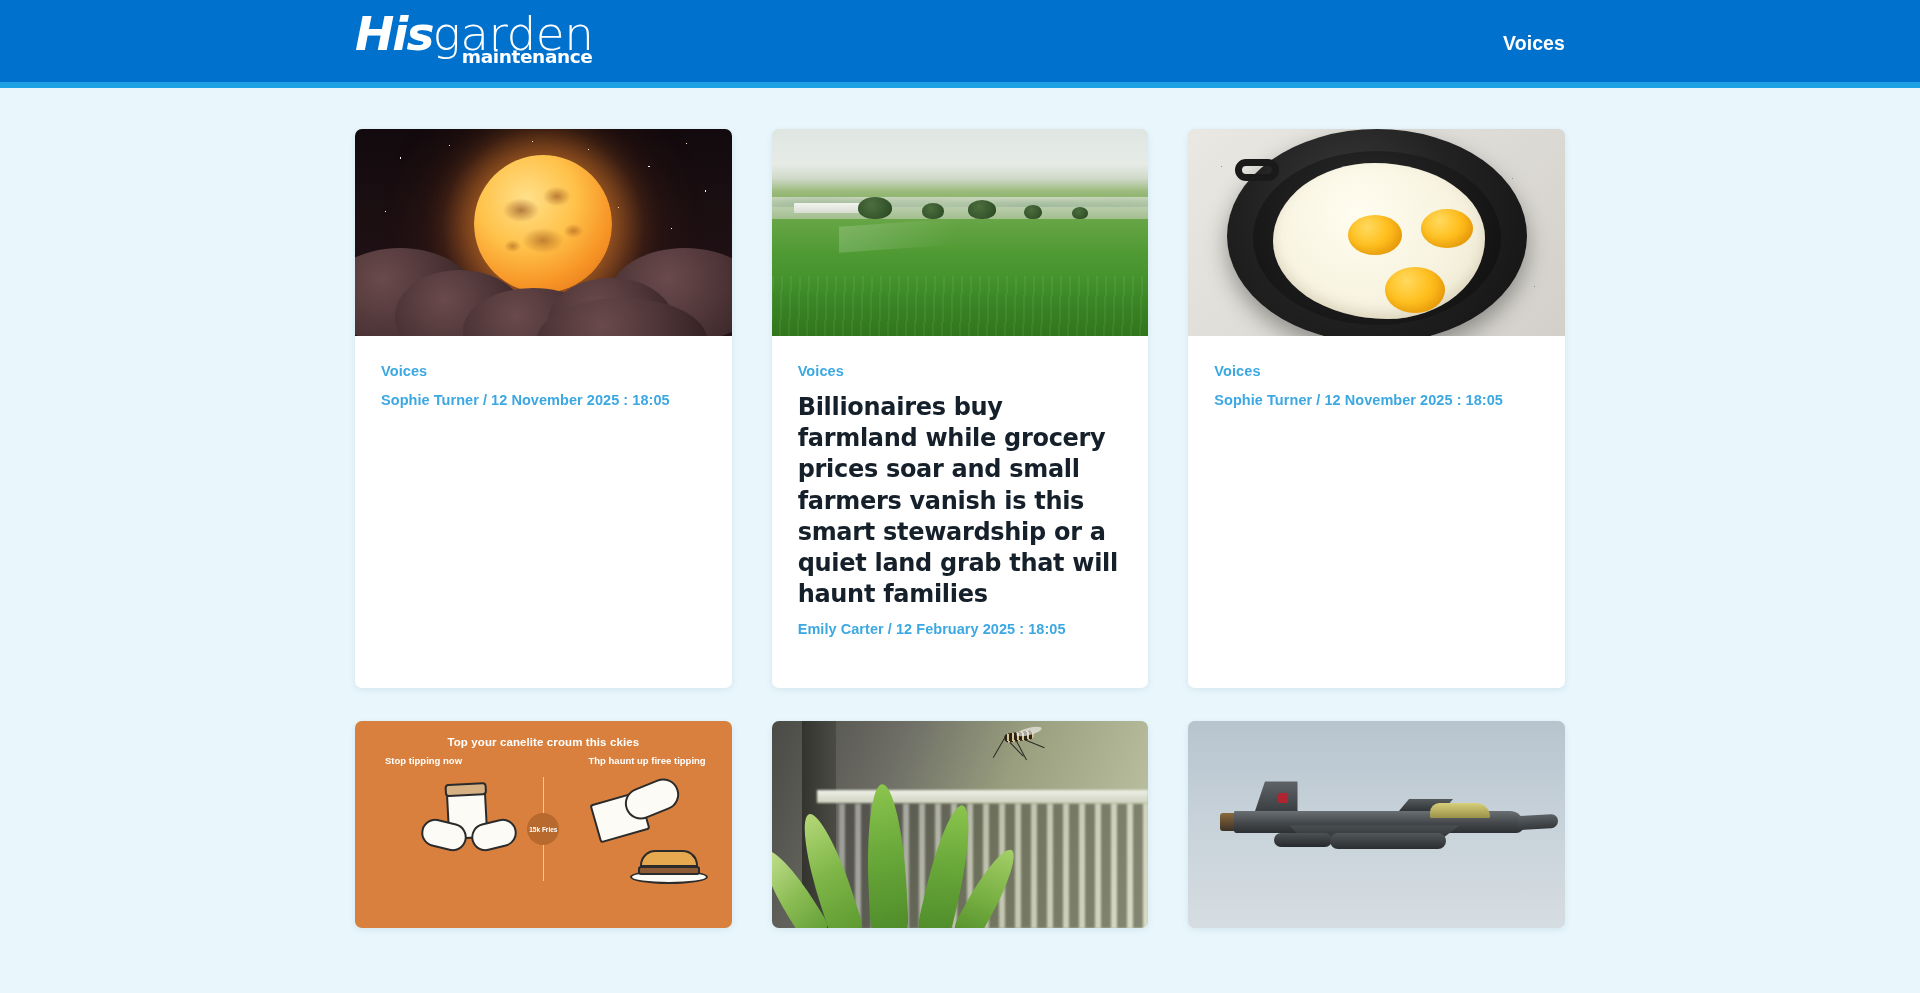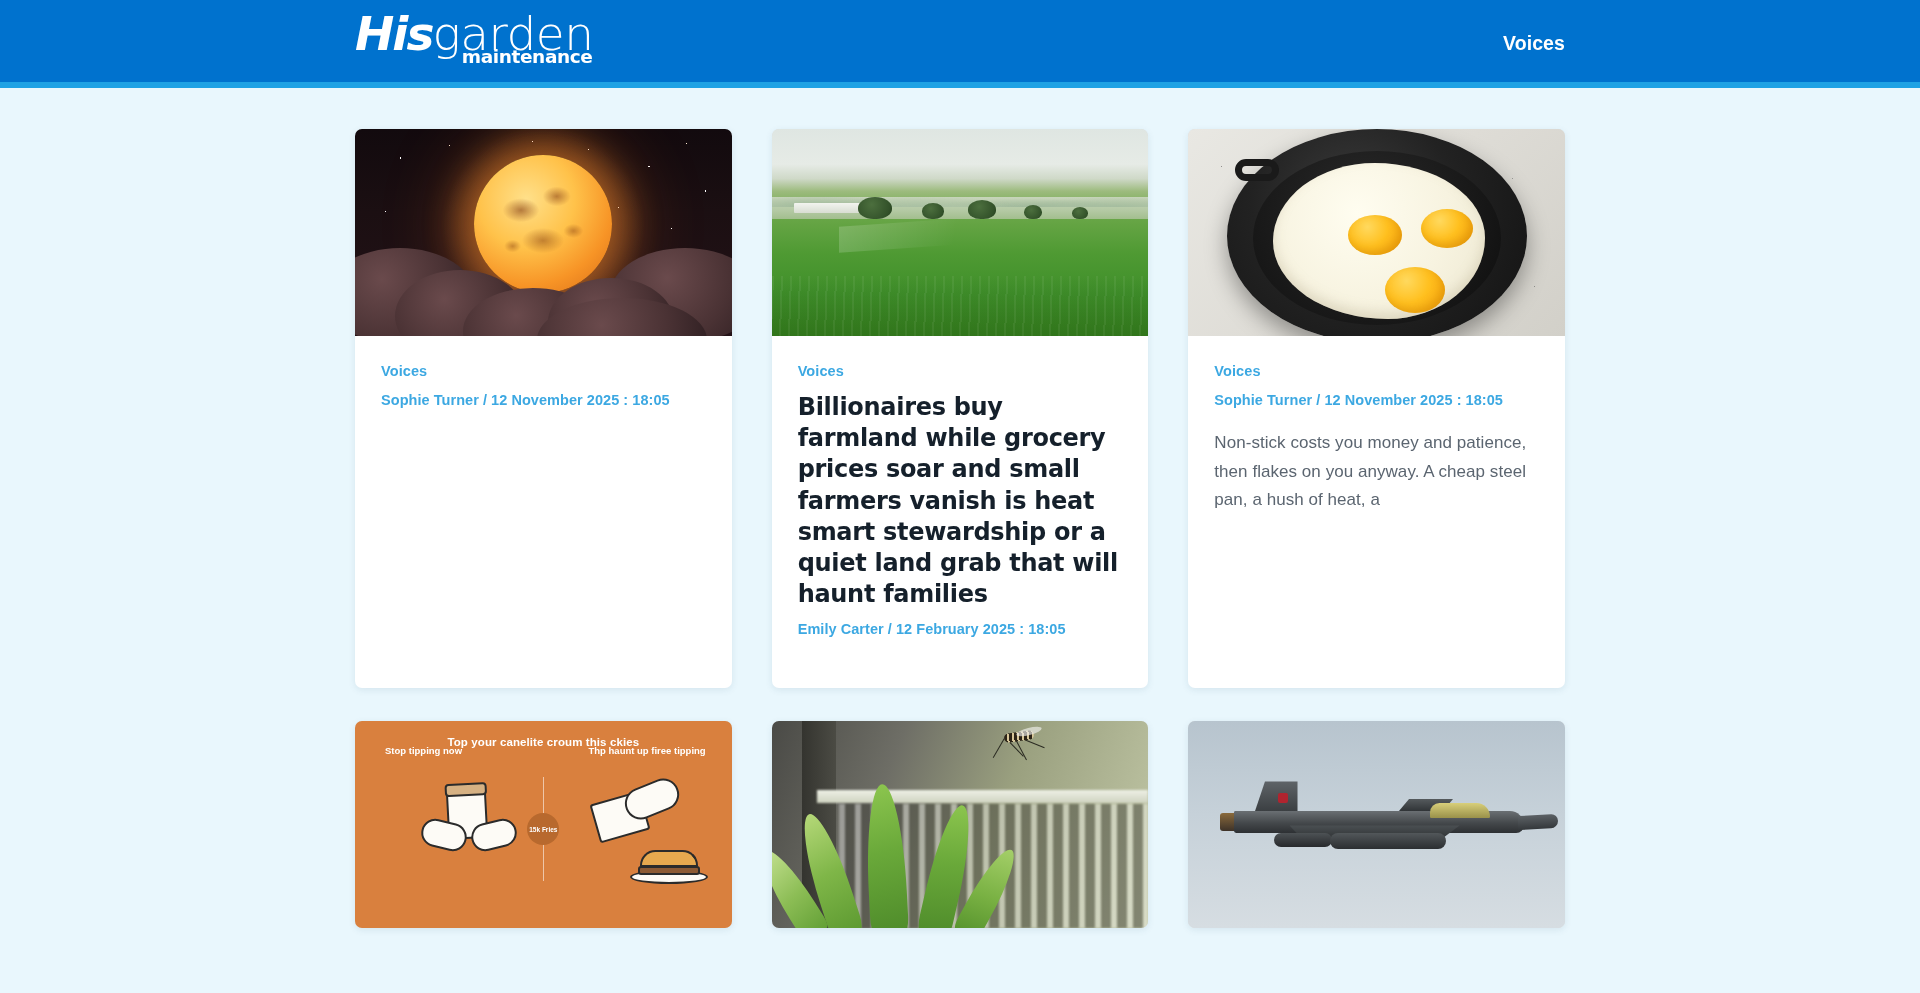--- a/index.html
+++ b/index.html
@@ -281,21 +281,21 @@
     background: radial-gradient(circle at 36% 30%, #ffd95e 0%, #ffc01f 45%, #f59d07 100%);
     box-shadow: inset -3px -4px 8px rgba(190,120,0,0.35); }
   .y1 { left: 75px; top: 52px; width: 54px; height: 40px; }
   .y2 { left: 148px; top: 46px; width: 52px; height: 39px; }
   .y3 { left: 112px; top: 104px; width: 60px; height: 46px; }
 
   
   .art-info { background: #d9803e; }
   .info-head { position:absolute; left:0; right:0; top: 15px; text-align:center;
     color:#fff; font-size: 11.5px; font-weight: 700; letter-spacing: .1px; }
-  .info-col-l, .info-col-r { position:absolute; top: 24px; color:#fff; font-size: 9.5px; font-weight:700; }
+  .info-col-l, .info-col-r { position:absolute; top: 34px; color:#fff; font-size: 9.5px; font-weight:700; }
   .info-col-l { left: 30px; }
   .info-col-r { right: 26px; }
   .info-divider { position:absolute; left: 50%; top: 56px; width: 1px; height: 104px; background: rgba(255,255,255,.55); }
   .info-badge { position:absolute; left:50%; top: 92px; margin-left:-16px; width: 32px; height: 32px;
     border-radius:50%; background:#b8692e; color:#fff; font-size:6.5px; font-weight:700;
     display:flex; align-items:center; justify-content:center; text-align:center; line-height:1.15; }
   .cup { position:absolute; left: 92px; top: 66px; width: 40px; height: 52px;
     background: #fdfbf6; border: 2.5px solid #2b2b2b; border-radius: 4px 4px 8px 8px;
     transform: rotate(-3deg); }
   .cup::before { content:""; position:absolute; left:-3px; right:-3px; top:-6px; height: 9px;
@@ -427,21 +427,21 @@
               <i class="t3"></i>
               <i class="t4"></i>
               <i class="t5"></i>
           </span>
           <span class="farm-track"></span>
           <span class="farm-texture"></span>
         </span>
       </a>
       <div class="card-body">
         <a class="card-category" href="#">Voices</a>
-        <a class="card-title" href="#">Billionaires buy farmland while grocery prices soar and small farmers vanish is heat smart stewardship or a quiet land grab that will haunt families</a>
+        <a class="card-title" href="#">Billionaires buy farmland while grocery prices soar and small farmers vanish is this smart stewardship or a quiet land grab that will haunt families</a>
         <div class="card-meta">Emily Carter / 12 February 2025 : 18:05</div>
       </div>
     </article>
 
     <article class="post-card">
       <a class="card-thumb" href="#">
         <span class="art art-eggs">
           <span class="pan">
             <span class="pan-handle"></span>
             <span class="pan-inner"></span>
@@ -449,21 +449,20 @@
               <span class="yolk y1"></span>
               <span class="yolk y2"></span>
               <span class="yolk y3"></span>
             </span>
           </span>
         </span>
       </a>
       <div class="card-body">
         <a class="card-category" href="#">Voices</a>
         <div class="card-meta">Sophie Turner / 12 November 2025 : 18:05</div>
-        <p class="card-excerpt">Non-stick costs you money and patience, then flakes on you anyway. A cheap steel pan, a hush of heat, a</p>
       </div>
     </article>
 
     <article class="post-card">
       <a class="card-thumb" href="#">
         <span class="art art-info">
           <span class="info-head">Top your canelite croum this ckies</span>
           <span class="info-col-l">Stop tipping now</span>
           <span class="info-col-r">Thp haunt up firee tipping</span>
           <span class="info-divider"></span>

